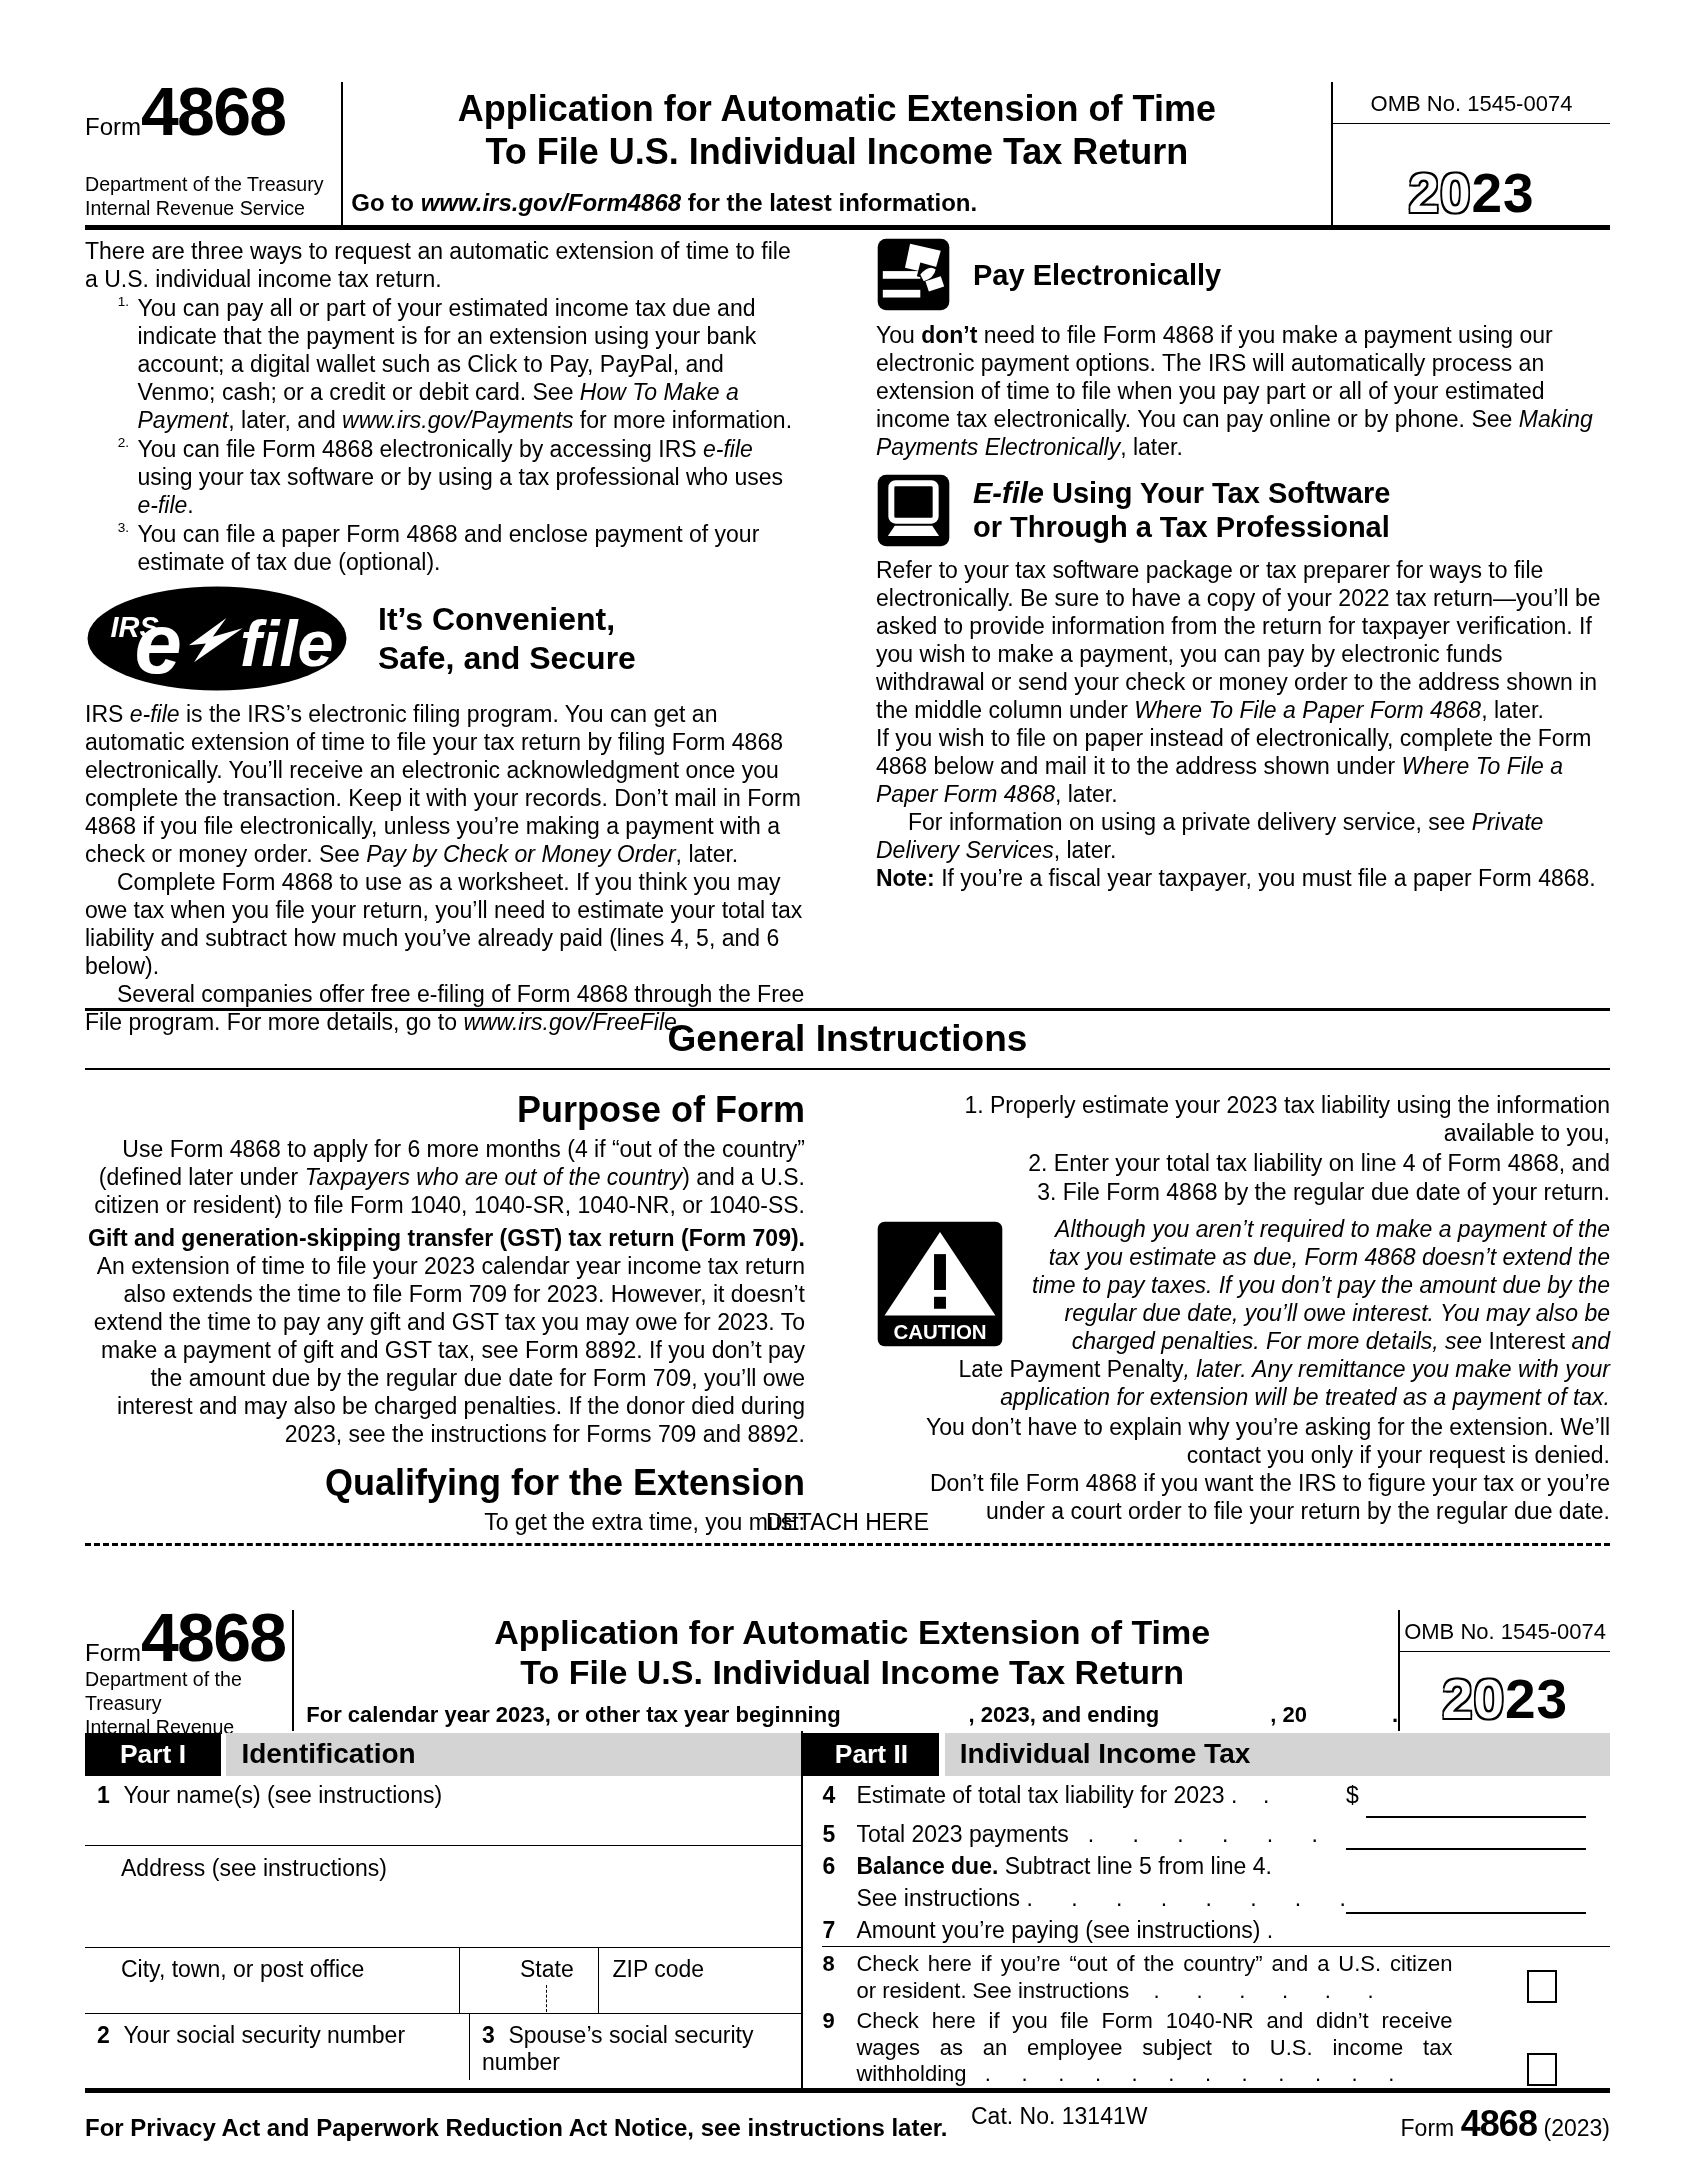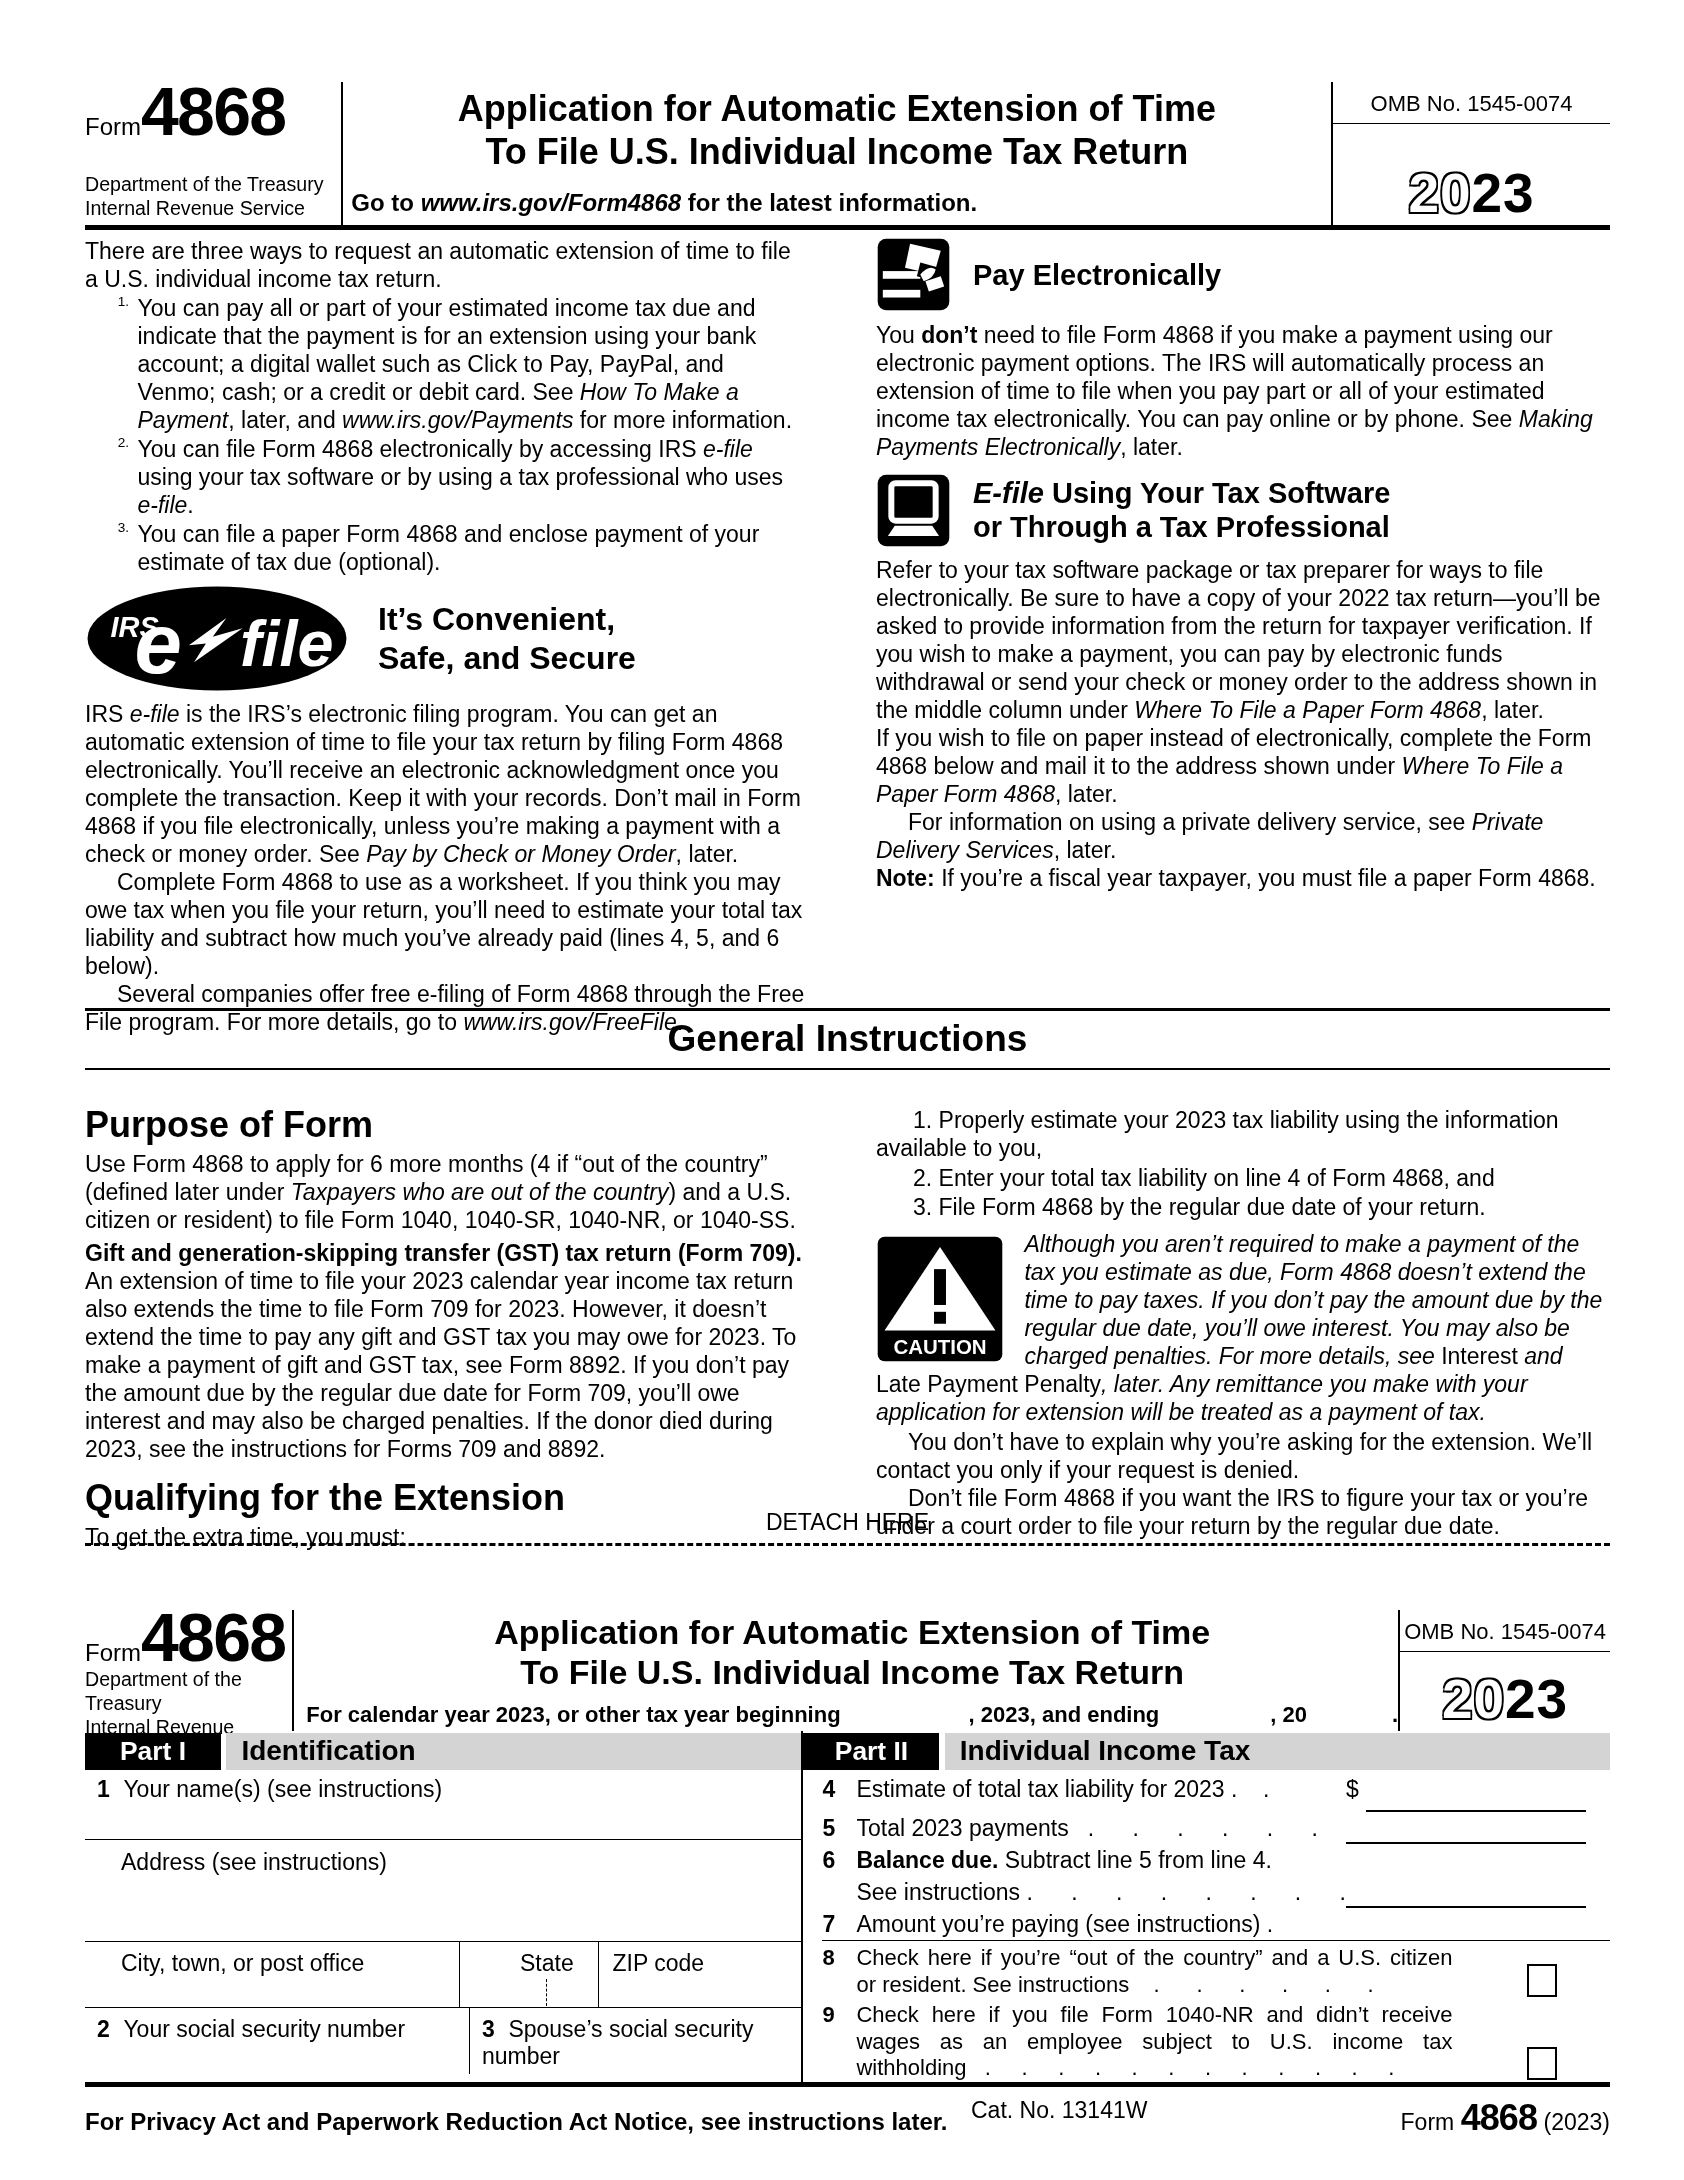--- a/index.html
+++ b/index.html
@@ -39,21 +39,21 @@
   
   .efileblk{display:flex;align-items:center;gap:29px;margin:8.5px 0 6.8px;}
   .ehead{font-size:32px;line-height:39px;font-weight:bold;}
   
   .ihead{display:flex;align-items:center;gap:22px;margin:12px 0 8.5px;}
   .ihead:first-child{margin-top:0;}
   .ihead-t{font-size:29px;line-height:34px;font-weight:bold;}
   
   .gi-banner{border-top:3.4px solid #000;border-bottom:2.6px solid #000;text-align:center;font-size:37px;font-weight:bold;padding:6.8px 0 8.5px;}
   .sec-gi{top:1008px;}
-  .gi-cols{margin-top:34px;}
+  .gi-cols{margin-top:19px;text-align:right;}
   h2{margin:0;font-size:36px;line-height:41px;font-weight:bold;}
   .caution{margin:8.5px 0 1.7px;}
   .caution-icon{float:left;margin:5.1px 20.4px 5.1px 0;}
   .steps p{text-indent:37px;margin-top:1.7px;}
   
   .sec-detach{top:1509px;}
   .detach-t{text-align:center;font-size:23px;}
   .dash{border-bottom:3.4px dashed #000;margin-top:6.8px;}
   
   .sec-bform{top:1610px;}
@@ -62,21 +62,21 @@
   .hdr-center-b{flex:1;display:flex;flex-direction:column;justify-content:space-between;padding:1.7px 0 0 12px;}
   .htitle-b{text-align:center;font-size:34px;line-height:40px;font-weight:bold;}
   .calline{font-size:22px;font-weight:bold;display:flex;align-items:center;padding-bottom:3.4px;white-space:nowrap;}
   .gap{display:inline-block;}
   .g1{width:128px;}.g2{width:111px;}.g3{width:85px;}
   .hdr-right-b{width:366px;border-left:2.6px solid #000;display:flex;flex-direction:column;}
   
   .bbody{display:flex;align-items:stretch;}
   .bcolL{width:756px;border-right:2.6px solid #000;}
   .bcolR{flex:1;}
-  .partbar{display:flex;height:37px;margin-top:1.7px;}
+  .partbar{display:flex;height:43px;margin-top:1.7px;}
   .pblack{background:#000;color:#fff;font-size:26.4px;font-weight:bold;display:flex;align-items:center;justify-content:center;width:136px;flex:none;}
   .pgray{background:#d4d4d4;flex:1;margin-left:5.1px;display:flex;align-items:center;font-size:28px;font-weight:bold;padding-left:15.3px;}
   
   .f-label{font-size:23px;}
   .rowname{height:63px;border-bottom:1.7px solid #000;padding:6.8px 0 0 12px;}
   .rowaddr{height:92px;border-bottom:1.7px solid #000;padding:8.5px 0 0 36px;}
   .rowcity{height:65px;border-bottom:1.7px solid #000;display:flex;}
   .ccity{flex:1;padding:8.5px 0 0 36px;}
   .cstate{width:102px;border-left:1.7px solid #000;padding-top:8.5px;text-align:center;padding-left:36px;}
   .state-dash{width:0;border-left:1.7px dashed #000;height:27px;margin:1.7px auto 0;}

